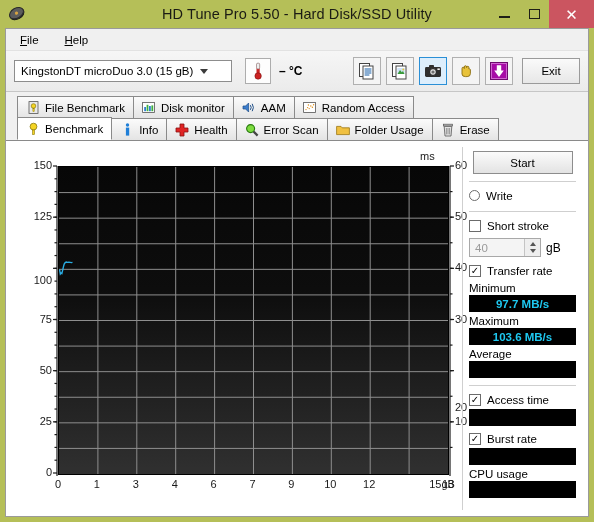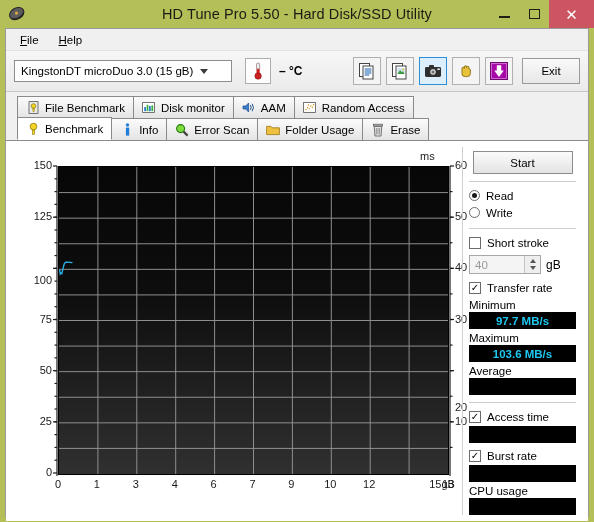--- a/index.html
+++ b/index.html
@@ -41,21 +41,21 @@
   
   .client{
     position:absolute;left:5px;top:28px;width:584px;height:489px;
     background:#f0f0f0;
     border:1px solid #9a9a9a;
     box-sizing:border-box;
     display:flex;flex-direction:column;
   }
   .menubar{
     height:21px;flex:0 0 21px;background:#f0f0f0;
-    display:flex;align-items:center;padding-left:10px;gap:12px;
+    display:flex;align-items:center;padding-left:10px;gap:18px;
     border-bottom:1px solid #e2e2e2;
   }
   .menuitem{font-size:11.5px;color:#000;padding:2px 4px;}
   .menuitem u{text-decoration:underline;}
   .toolbar{
     height:40px;flex:0 0 40px;
     background:linear-gradient(to bottom,#f6f6f6 0%,#ebebeb 100%);
     border-bottom:1px solid #c6c6c6;
     display:flex;align-items:center;padding:0 8px;position:relative;
   }
@@ -308,20 +308,28 @@
           <span>Benchmark</span>
         </div>
         <div class="tab">
           <span class="ticon">
             <svg width="9" height="14" viewBox="0 0 9 14">
               <circle cx="4.5" cy="2" r="1.7" fill="#1f7fd8"></circle>
               <rect x="2.9" y="4.6" width="3.3" height="8" fill="#1f7fd8"></rect>
             </svg>
           </span>
           <span>Info</span>
+        </div>
+        <div class="tab">
+          <span class="ticon">
+            <svg width="14" height="14" viewBox="0 0 14 14">
+              <polygon points="5,1 9,1 9,5 13,5 13,9 9,9 9,13 5,13 5,9 1,9 1,5 5,5" fill="#e02424" stroke="#8a1111" stroke-width="0.8"></polygon>
+            </svg>
+          </span>
+          <span>Health</span>
         </div>
         <div class="tab">
           <span class="ticon">
             <svg width="14" height="14" viewBox="0 0 14 14">
               <circle cx="5.6" cy="5.6" r="4" fill="#7ddc3f" stroke="#2a7a12" stroke-width="1.1"></circle>
               <line x1="8.6" y1="8.6" x2="12.6" y2="12.6" stroke="#444" stroke-width="2.2"></line>
             </svg>
           </span>
           <span>Error Scan</span>
         </div>
@@ -470,26 +478,20 @@
 
       <div class="sidepane">
 
         <div class="start-btn">
           <span>Start</span>
         </div>
 
         <div class="hr"></div>
 
         <div class="opt-row">
-          <span class="radio">
-              <span class="dot"></span>
-            </span>
-          <span>Read</span>
-        </div>
-        <div class="opt-row">
           <span class="radio"></span>
           <span>Write</span>
         </div>
 
         <div class="hr"></div>
 
         <div class="opt-row">
           <span class="cbx"></span>
           <span>Short stroke</span>
         </div>

